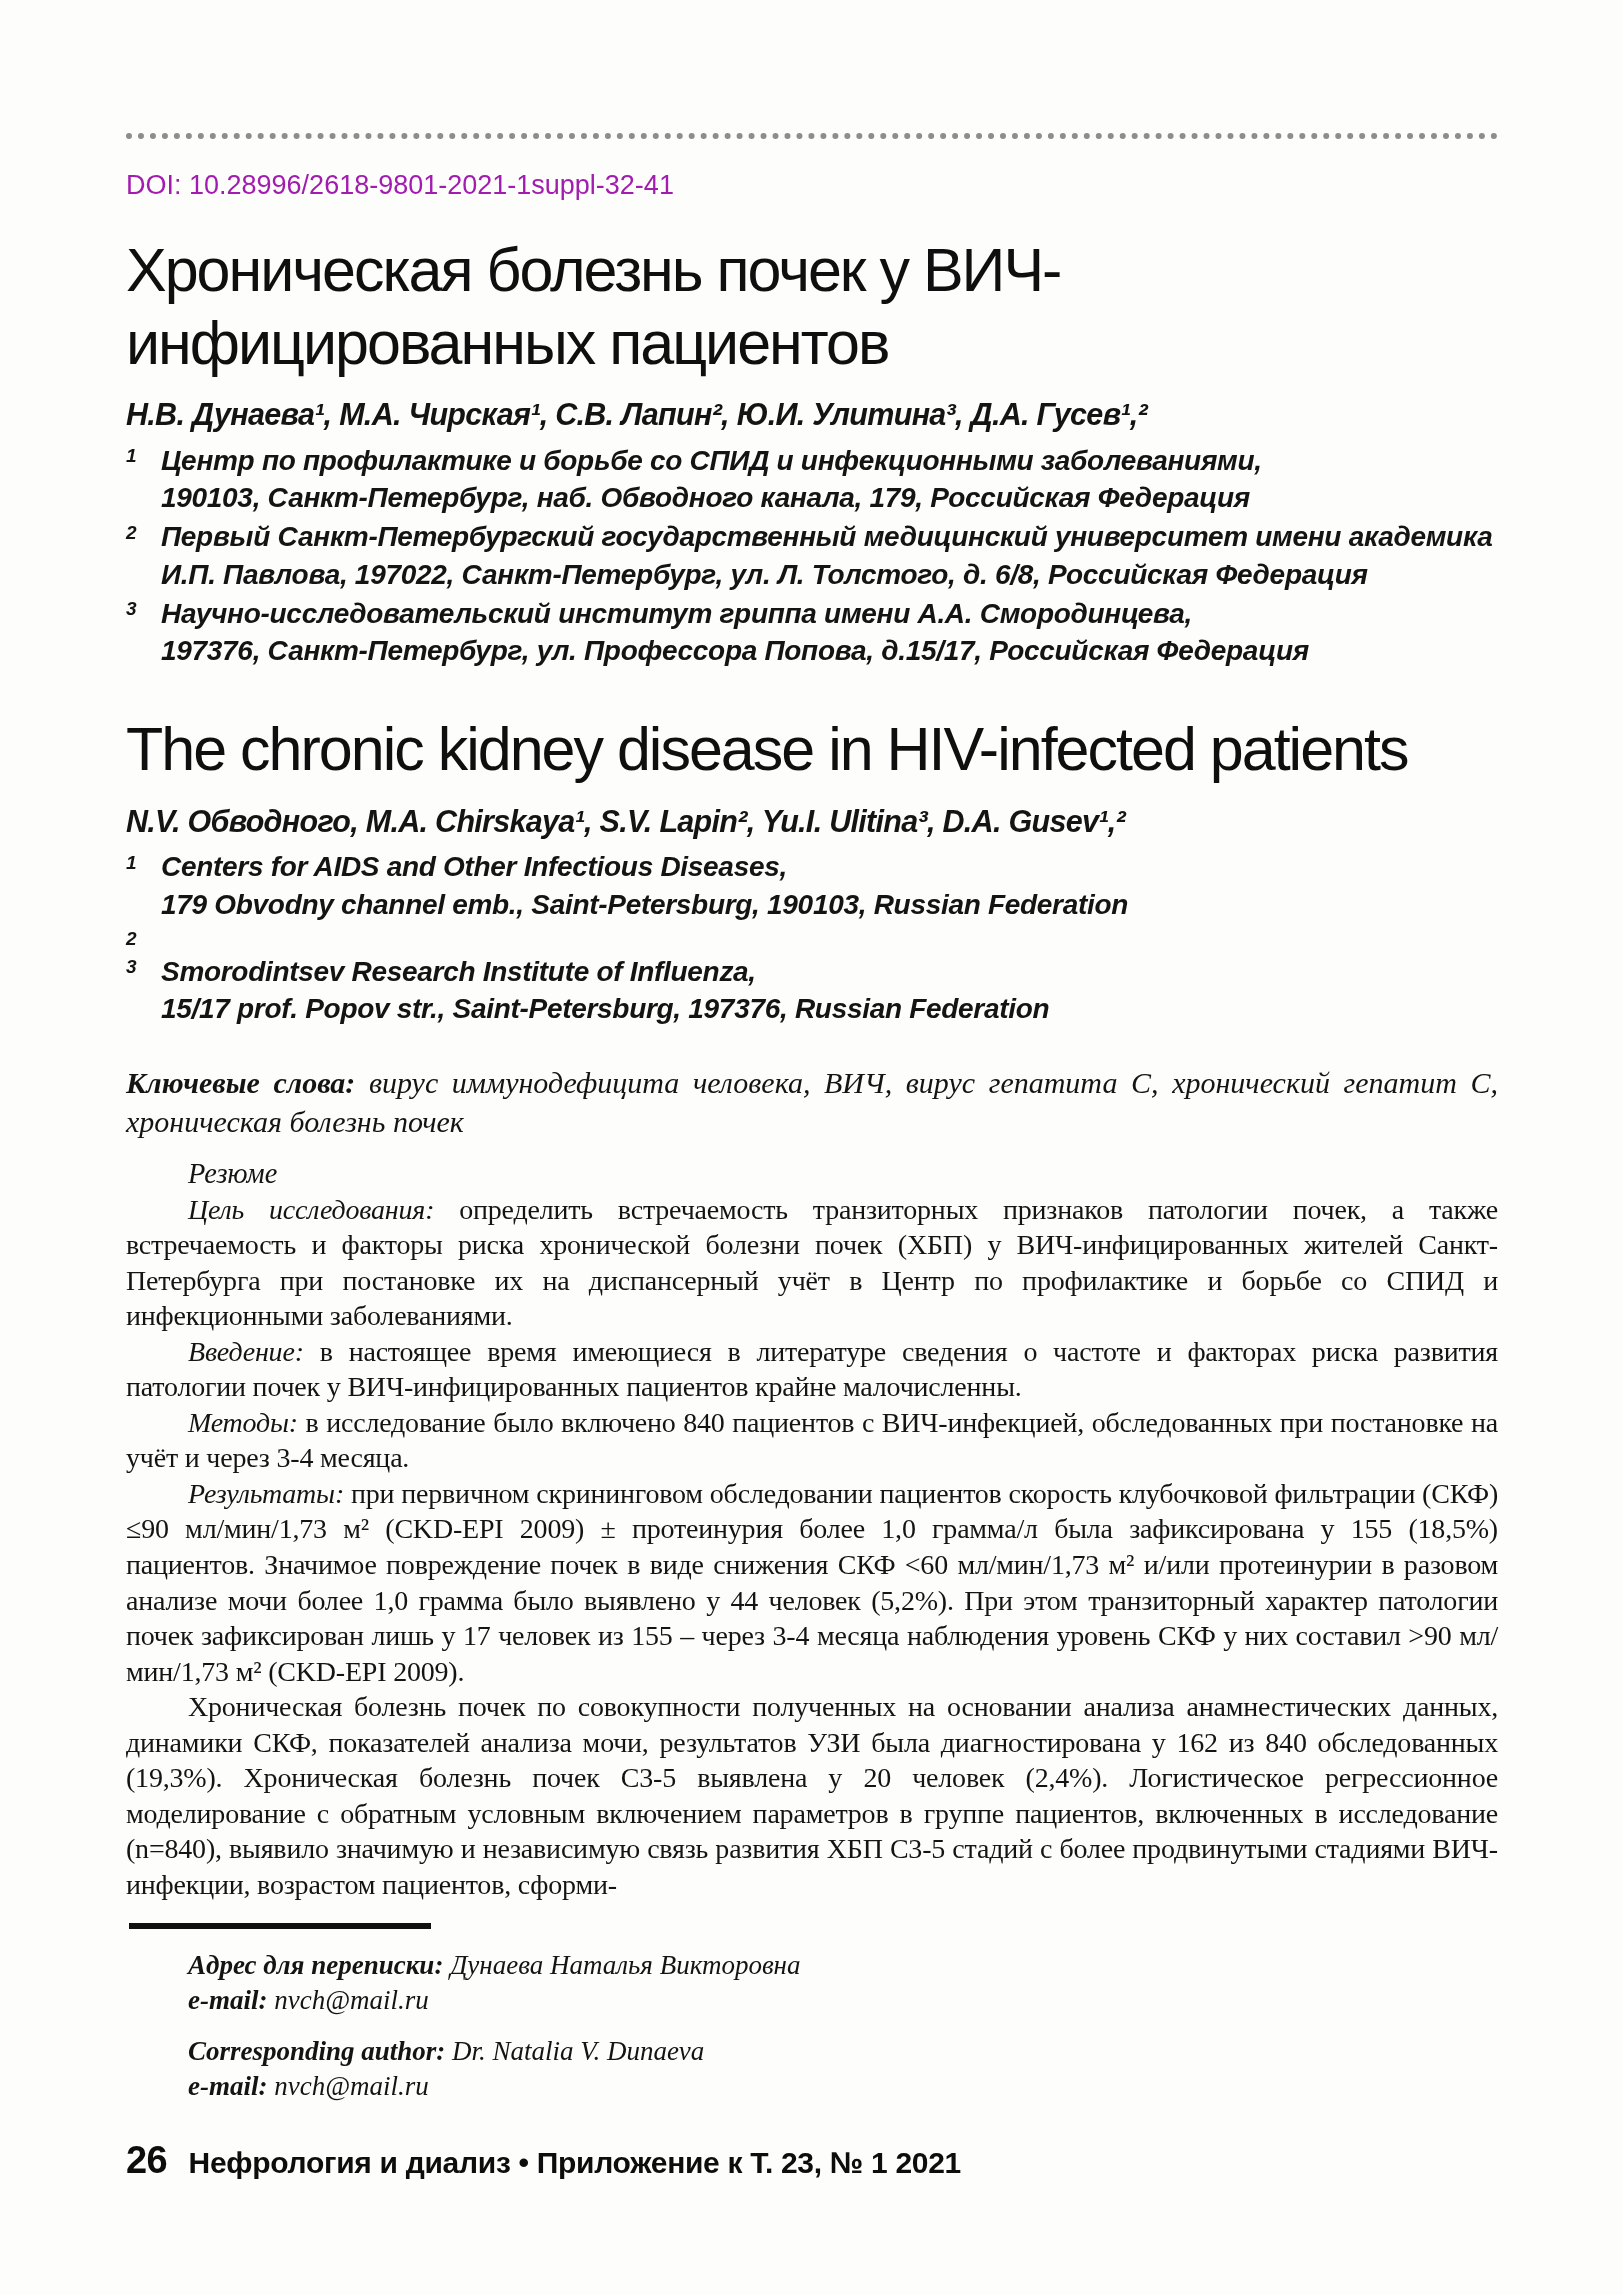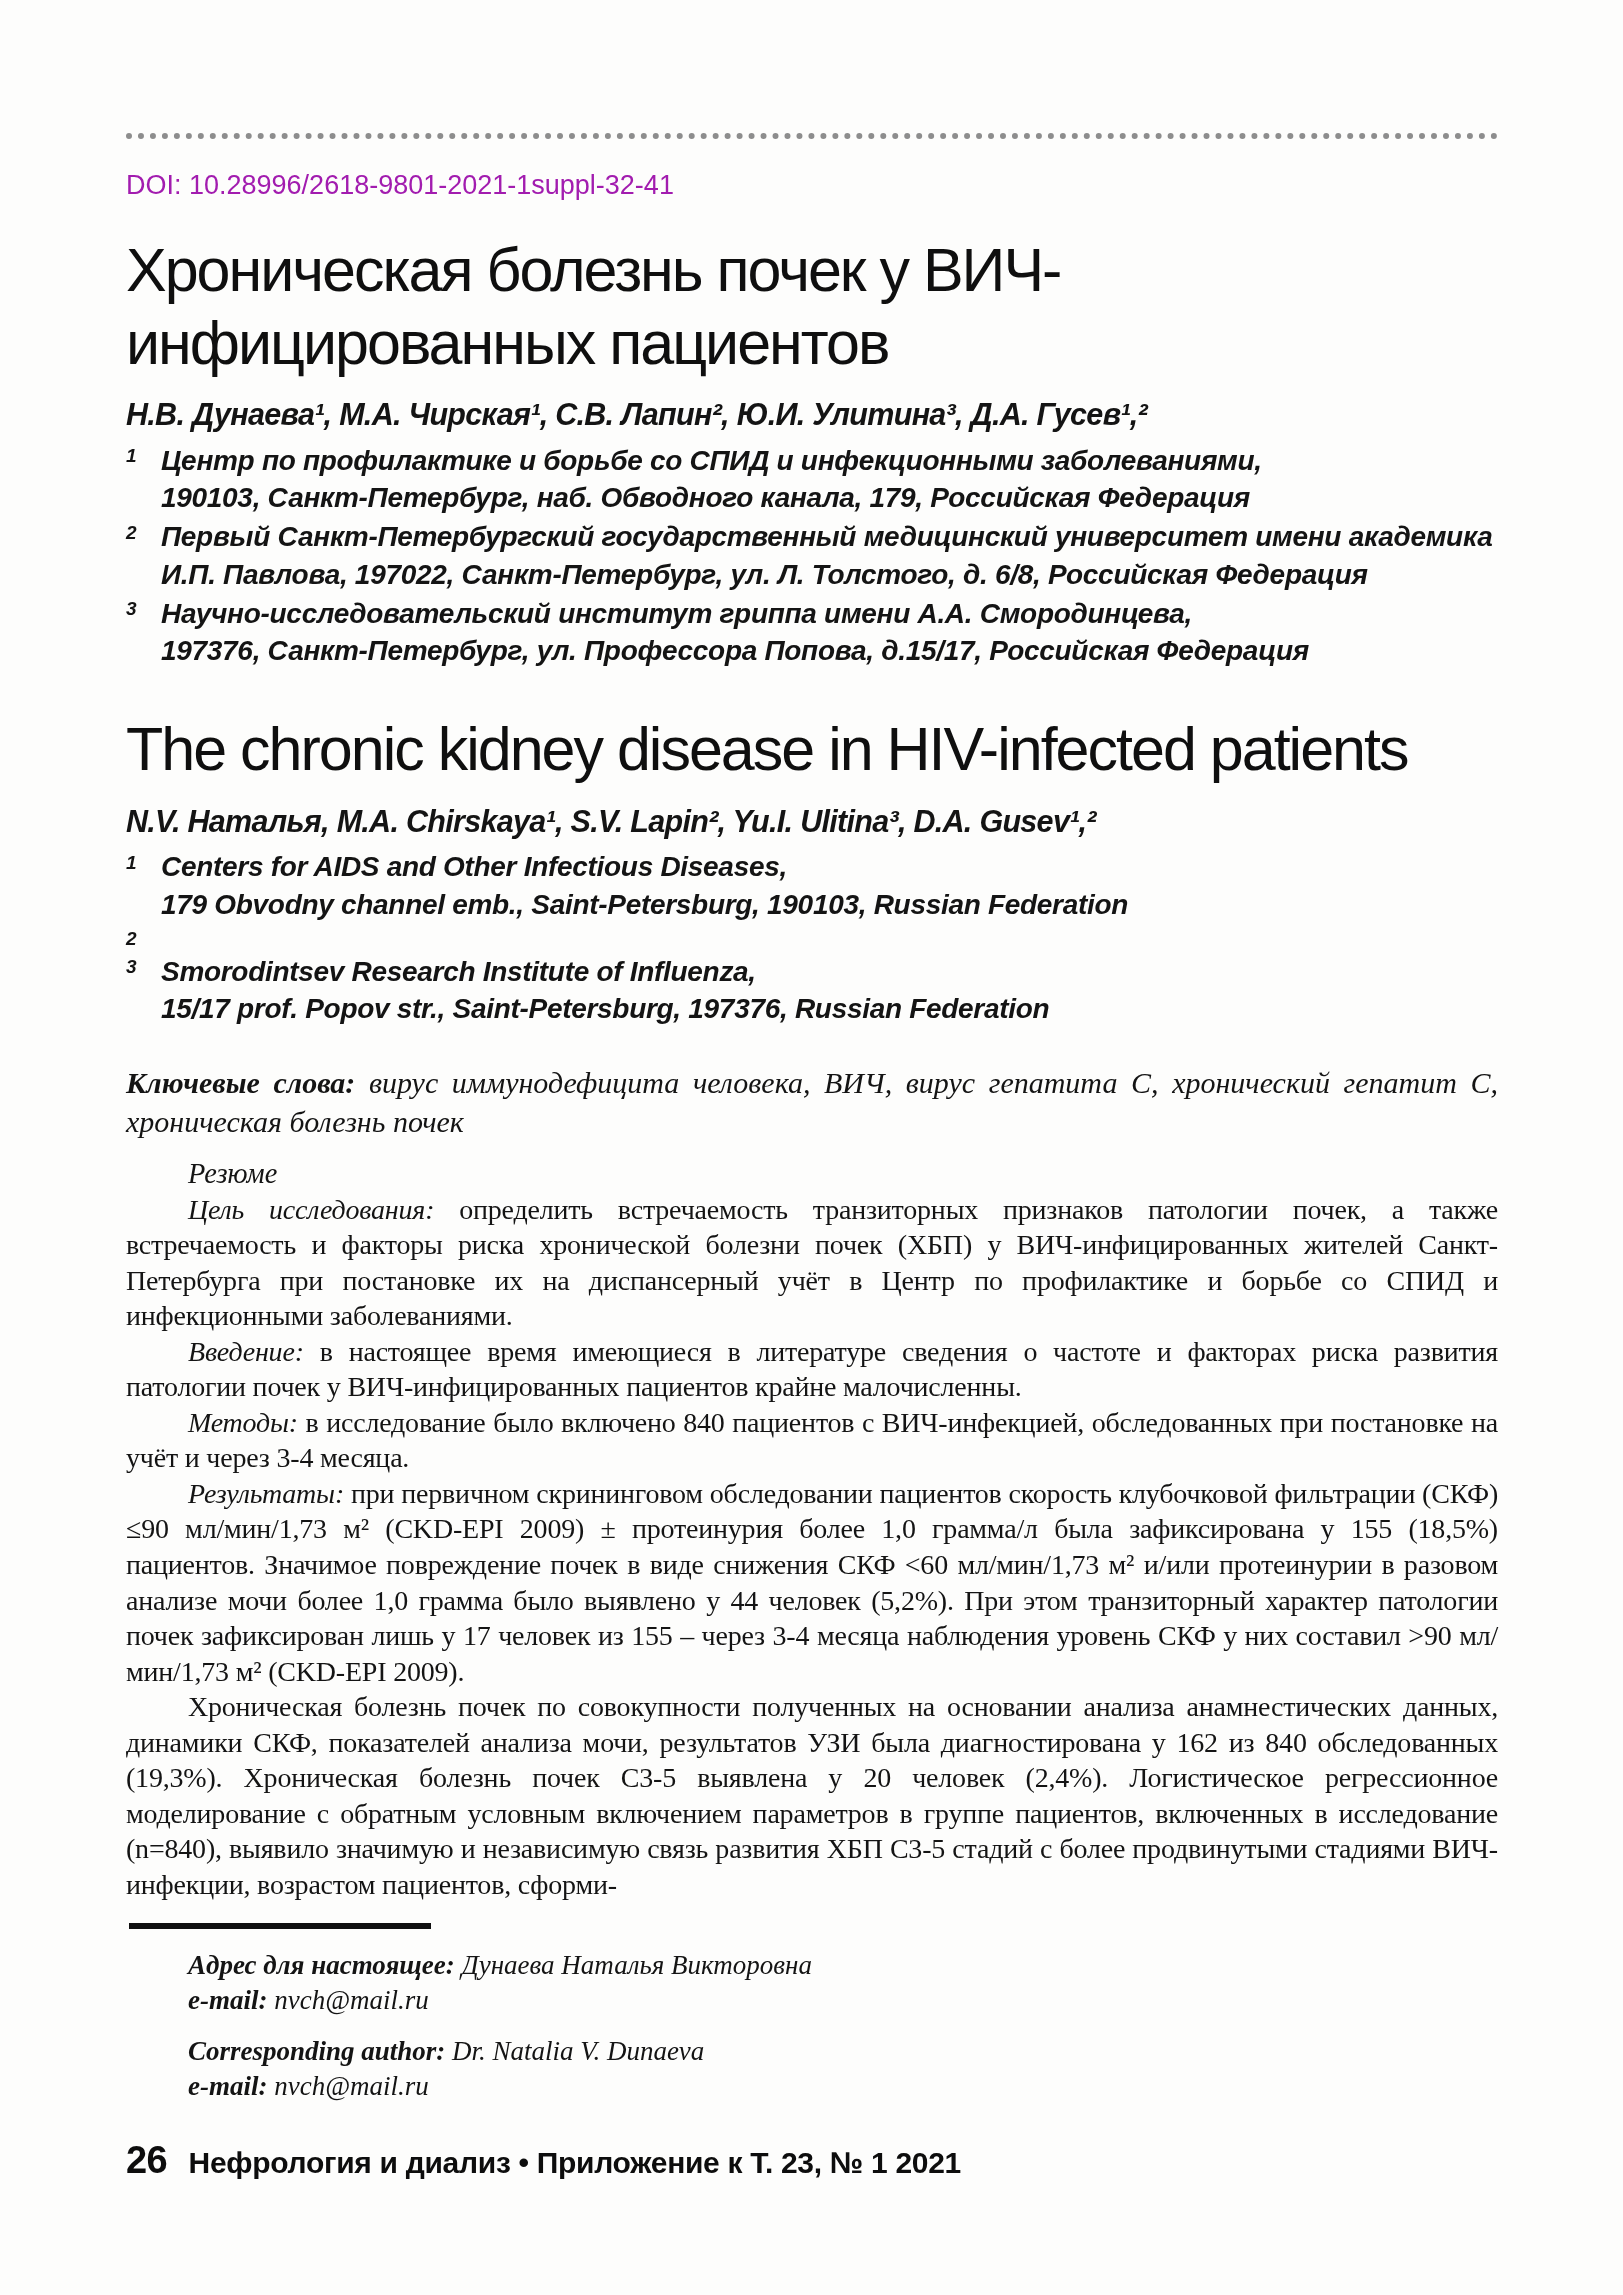--- a/index.html
+++ b/index.html
@@ -144,21 +144,21 @@
     </div>
     <div class="affil">
       <span class="affil-num">3</span>
       <span class="affil-text">Научно-исследовательский институт гриппа имени А.А. Смородинцева,
 197376, Санкт-Петербург, ул. Профессора Попова, д.15/17, Российская Федерация</span>
     </div>
   </div>
 
   <h2 class="title en">The chronic kidney disease in HIV-infected patients</h2>
 
-  <p class="authors">N.V. Наталья, M.A. Chirskaya¹, S.V. Lapin², Yu.I. Ulitina³, D.A. Gusev¹,²</p>
+  <p class="authors">N.V. Обводного, M.A. Chirskaya¹, S.V. Lapin², Yu.I. Ulitina³, D.A. Gusev¹,²</p>
 
   <div class="affils">
     <div class="affil">
       <span class="affil-num">1</span>
       <span class="affil-text">Centers for AIDS and Other Infectious Diseases,
 179 Obvodny channel emb., Saint-Petersburg, 190103, Russian Federation</span>
     </div>
     <div class="affil">
       <span class="affil-num">2</span>
     </div>
@@ -180,21 +180,21 @@
   <p class="para"><span class="lead">Методы: </span><span>в исследование было включено 840 пациентов с ВИЧ-инфекцией, обследованных при постановке на учёт и через 3-4 месяца.</span></p>
 
   <p class="para"><span class="lead">Результаты: </span><span>при первичном скрининговом обследовании пациентов скорость клубочковой фильтрации (СКФ) ≤90 мл/мин/1,73 м² (CKD-EPI 2009) ± протеинурия более 1,0 грамма/л была зафиксирована у 155 (18,5%) пациентов. Значимое повреждение почек в виде снижения СКФ &lt;60 мл/мин/1,73 м² и/или протеинурии в разовом анализе мочи более 1,0 грамма было выявлено у 44 человек (5,2%). При этом транзиторный характер патологии почек зафиксирован лишь у 17 человек из 155 – через 3-4 месяца наблюдения уровень СКФ у них составил &gt;90 мл/мин/1,73 м² (CKD-EPI 2009).</span></p>
 
   <p class="para"><span class="lead"></span><span>Хроническая болезнь почек по совокупности полученных на основании анализа анамнестических данных, динамики СКФ, показателей анализа мочи, результатов УЗИ была диагностирована у 162 из 840 обследованных (19,3%). Хроническая болезнь почек С3-5 выявлена у 20 человек (2,4%). Логистическое регрессионное моделирование с обратным условным включением параметров в группе пациентов, включенных в исследование (n=840), выявило значимую и независимую связь развития ХБП С3-5 стадий с более продвинутыми стадиями ВИЧ-инфекции, возрастом пациентов, сформи-</span></p>
 
   <div class="sep-rule"></div>
 
   <div class="correspondence">
     <div class="cor-group">
-      <div><span class="cor-label">Адрес для настоящее: </span><span>Дунаева Наталья Викторовна</span></div>
+      <div><span class="cor-label">Адрес для переписки: </span><span>Дунаева Наталья Викторовна</span></div>
       <div><span class="cor-label">e-mail: </span><span>nvch@mail.ru</span></div>
     </div>
     <div class="cor-group">
       <div><span class="cor-label">Corresponding author: </span><span>Dr. Natalia V. Dunaeva</span></div>
       <div><span class="cor-label">e-mail: </span><span>nvch@mail.ru</span></div>
     </div>
   </div>
 
   <div class="footer">
     <span class="pgnum">26</span>

